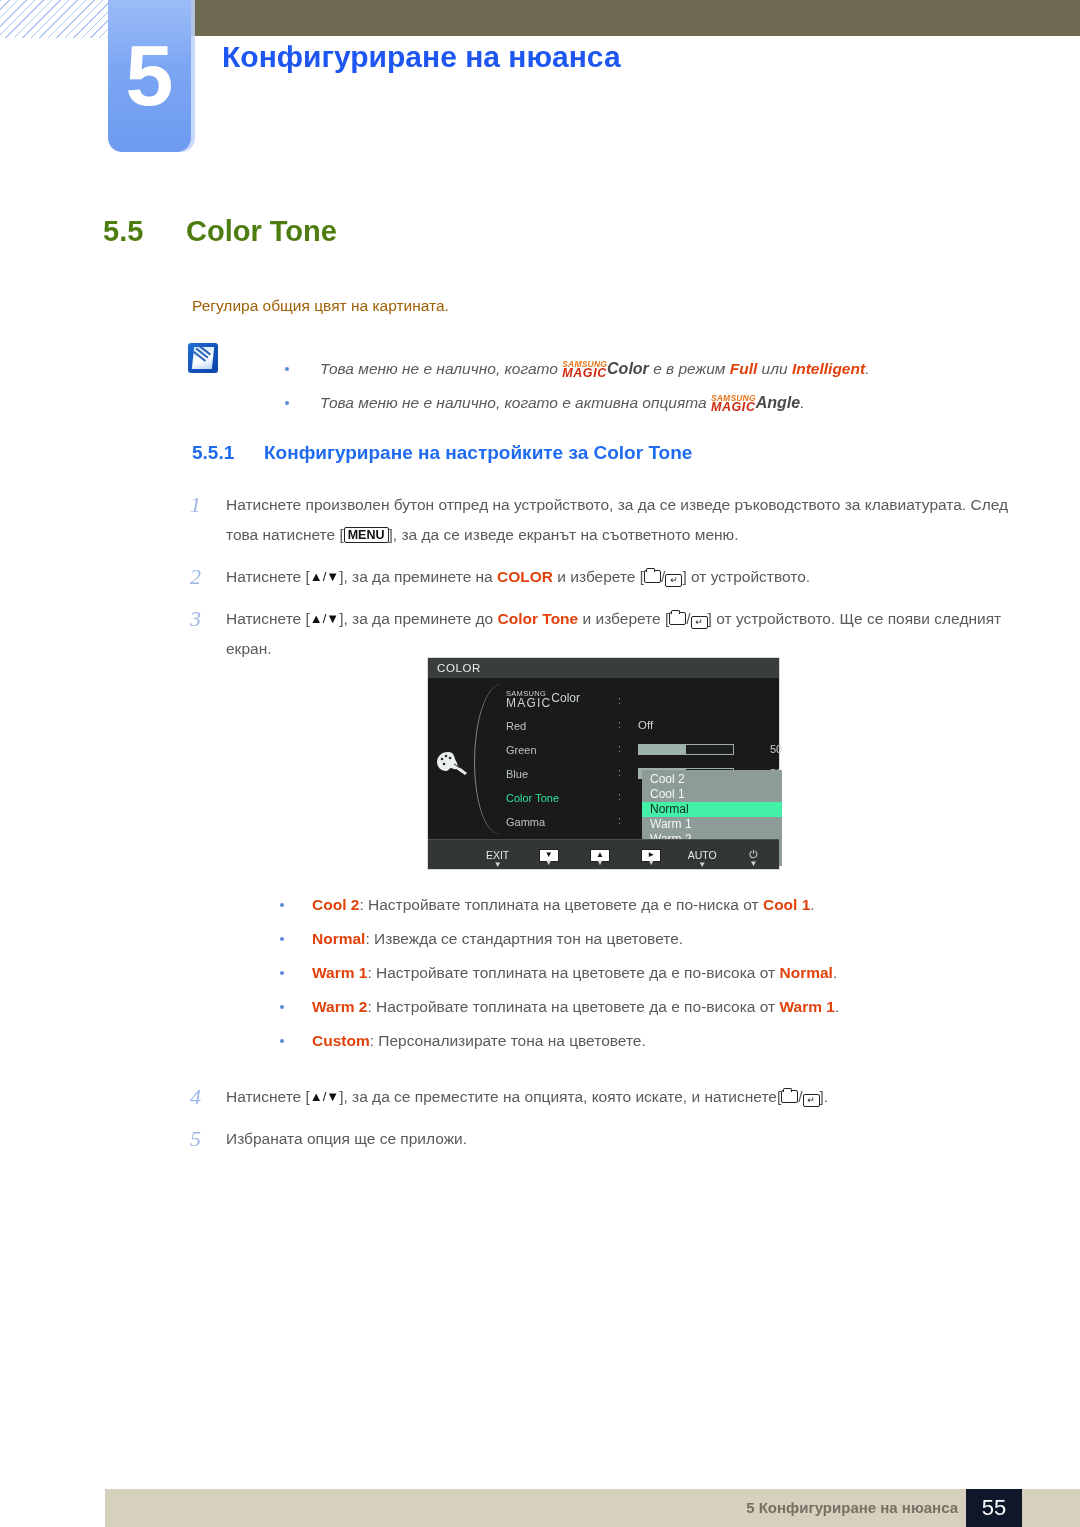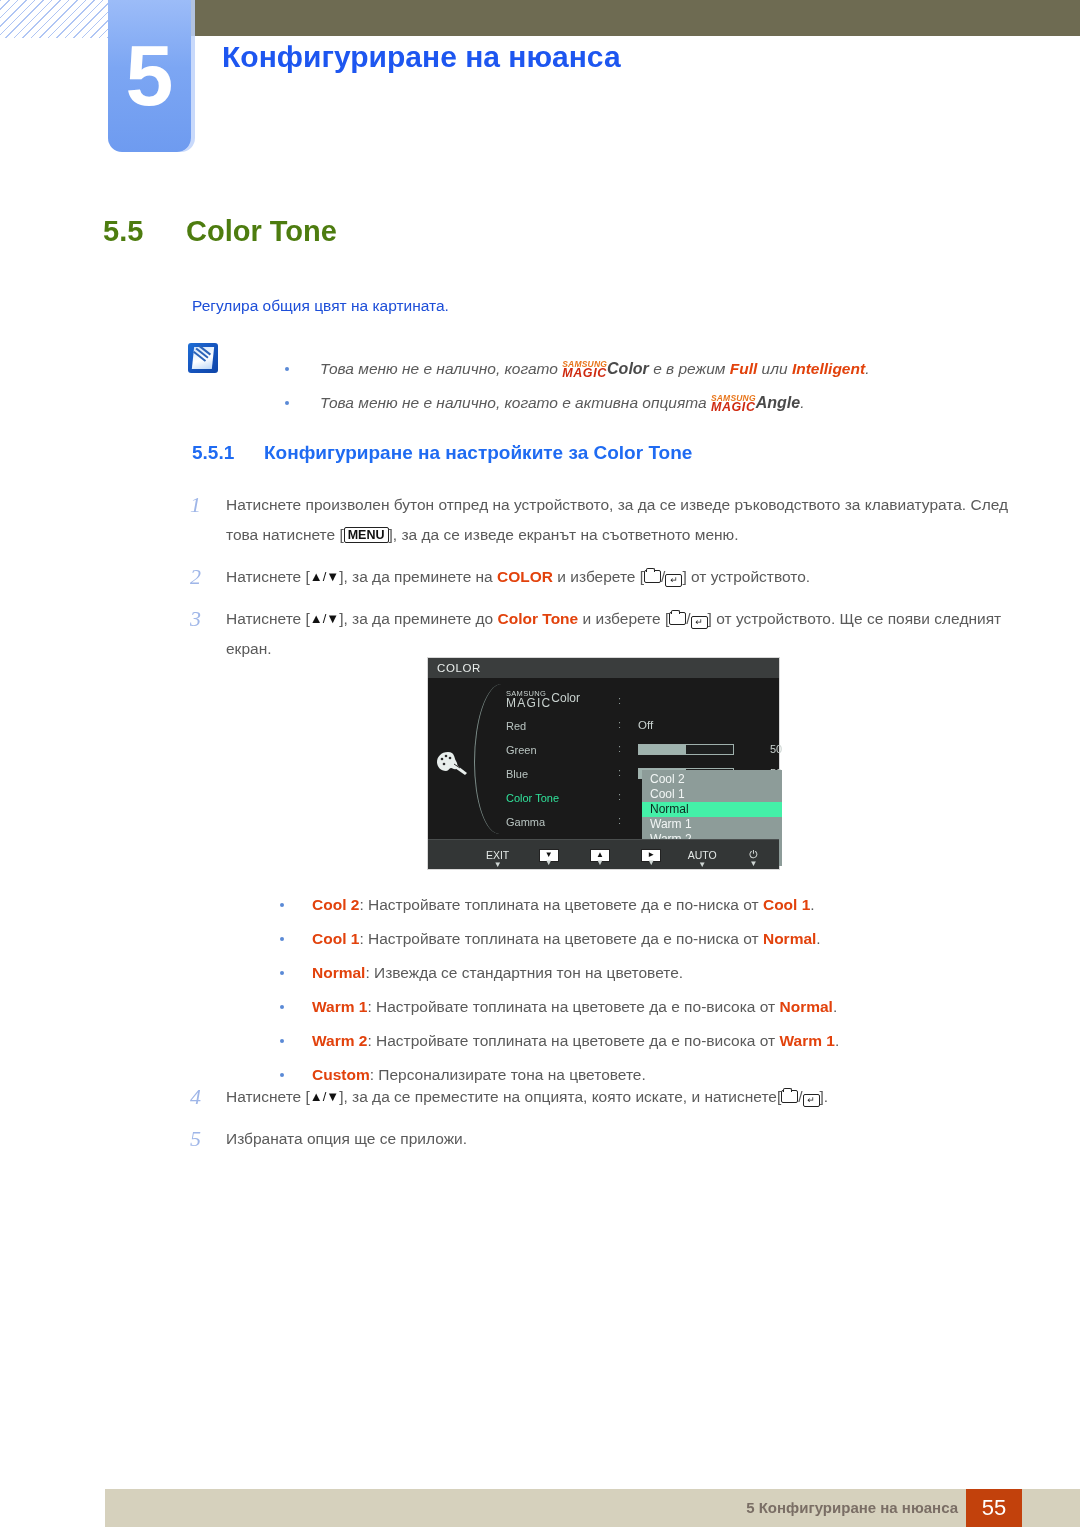--- a/index.html
+++ b/index.html
@@ -67,21 +67,21 @@
     left: 103px; top: 215px;
     color: #4d7c0f;
     font-size: 29px;
     font-weight: bold;
   }
   .sec-head .num { display: inline-block; width: 83px; }
 
   .intro {
     position: absolute;
     left: 192px; top: 297px;
-    color: #1d4ed8;
+    color: #a16207;
     font-size: 15.5px;
   }
 
   .note-icon {
     position: absolute;
     left: 188px; top: 343px;
     width: 30px; height: 30px;
     border-radius: 3px;
     background: linear-gradient(135deg, #1e6fd6 0%, #1758c2 40%, #0e45a8 100%);
     overflow: hidden;
@@ -347,21 +347,21 @@
     color: #7a6e65;
     font-size: 15px;
     font-weight: bold;
   }
   .footer-page {
     position: absolute;
     right: 58px; top: 1489px;
     width: 56px; height: 38px;
     line-height: 38px;
     text-align: center;
-    background: #c2410c;
+    background: #0f172a;
     color: #ffffff;
     font-size: 22px;
   }
 </style>
 </head>
 <body>
 
 <div class="hatch"></div>
 <div class="olive-bar"></div>
 <div class="chapter-tab">
@@ -501,21 +501,20 @@
       <div class="it">
         <span>⏻</span>
         <span class="sub">▼</span>
       </div>
     </div>
   </div>
 </div>
 
 <ul class="opt-list">
   <li><span class="kred">Cool 2</span><span>: Настройвате топлината на цветовете да е по-ниска от </span><span class="kred">Cool 1</span><span>.</span></li>
-  <li><span class="kred">Cool 1</span><span>: Настройвате топлината на цветовете да е по-ниска от </span><span class="kred">Normal</span><span>.</span></li>
   <li><span class="kred">Normal</span><span>: Извежда се стандартния тон на цветовете.</span><span class="kred"></span><span></span></li>
   <li><span class="kred">Warm 1</span><span>: Настройвате топлината на цветовете да е по-висока от </span><span class="kred">Normal</span><span>.</span></li>
   <li><span class="kred">Warm 2</span><span>: Настройвате топлината на цветовете да е по-висока от </span><span class="kred">Warm 1</span><span>.</span></li>
   <li><span class="kred">Custom</span><span>: Персонализирате тона на цветовете.</span><span class="kred"></span><span></span></li>
 </ul>
 
 <div class="steps2">
   <div class="step">
     <div class="n">4</div>
     <div class="t"><span>Натиснете [</span><span class="tri">▲/▼</span><span>], за да се преместите на опцията, която искате, и натиснете[</span><span class="glyph-box src"></span><span>/</span><span class="glyph-enter">↵</span><span>].</span></div>

